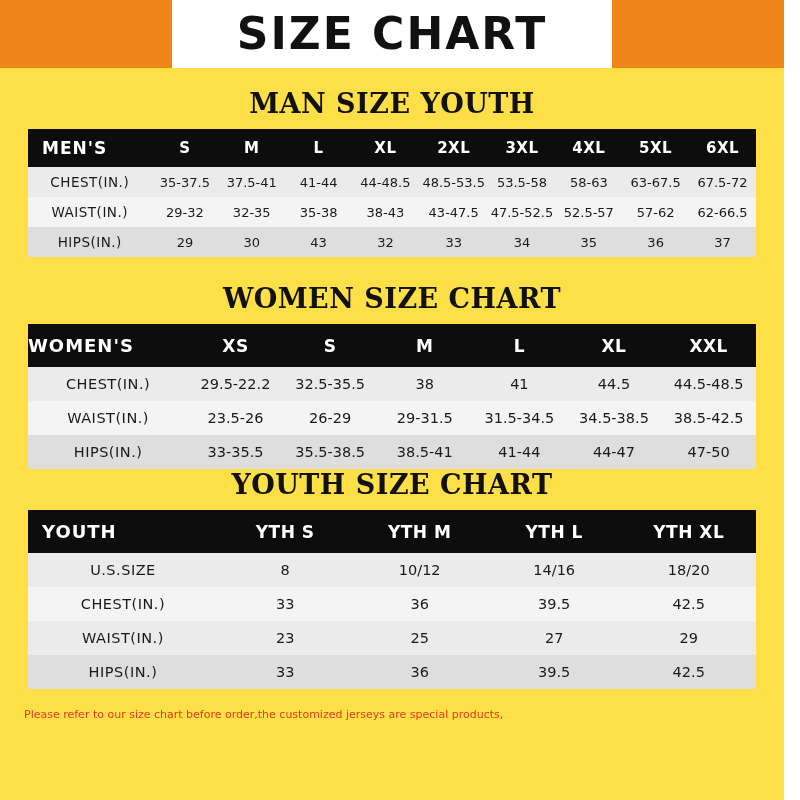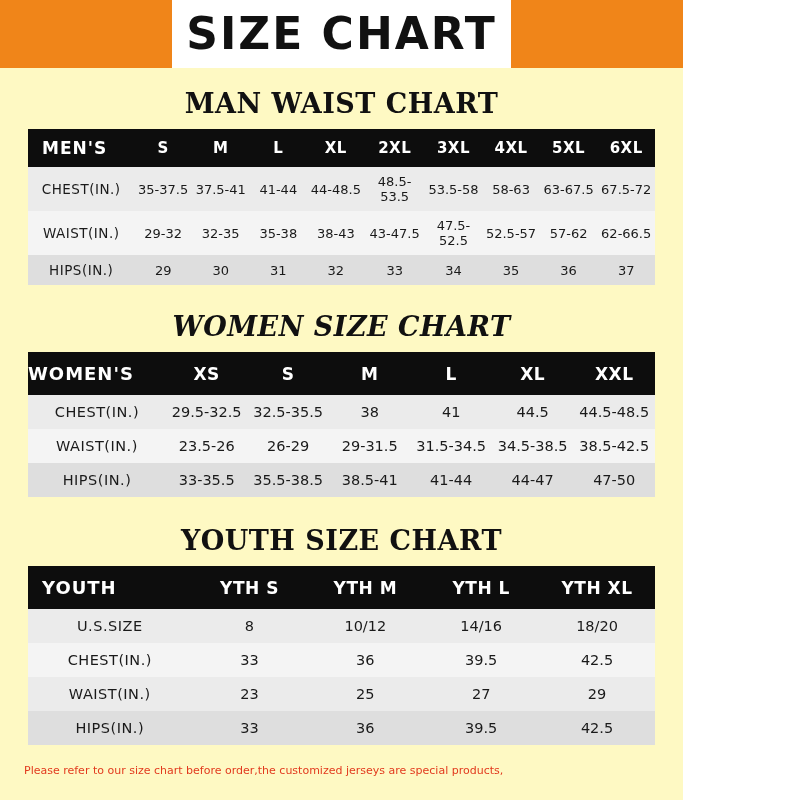--- a/index.html
+++ b/index.html
@@ -8,23 +8,23 @@
   }
   body {
     width: 800px;
     height: 800px;
     background: #ffffff;
     font-family: "DejaVu Sans", sans-serif;
     overflow: hidden;
   }
   .page {
     position: relative;
-    width: 683px;
+    width: 784px;
     height: 800px;
-    background: #fef9c3;
+    background: #fde047;
     box-sizing: border-box;
   }
   
   .banner {
     position: relative;
     height: 68px;
     background: #f08519;
     display: flex;
     align-items: center;
     justify-content: center;
@@ -60,22 +60,22 @@
   
   .section-title {
     text-align: center;
     font-family: "DejaVu Serif", serif;
     font-weight: bold;
     font-size: 27px;
     color: #111;
     letter-spacing: 0.5px;
   }
   .man-title { margin-top: 20px; }
-  .women-title { margin-top: 26px; font-style: italic; }
-  .youth-title { margin-top: 28px; }
+  .women-title { margin-top: 26px; }
+  .youth-title { }
 
   
   .tbl-wrap {
     margin: 10px 28px 0 28px;
   }
   table.size {
     border-collapse: collapse;
     width: 100%;
     table-layout: fixed;
   }
@@ -138,21 +138,21 @@
 
 <div class="page">
 
   <div class="banner">
     <div class="side-left"></div>
     <div class="white-box"></div>
     <div class="side-right"></div>
     <div class="banner-title">SIZE CHART</div>
   </div>
 
-  <div class="section-title man-title">MAN WAIST CHART</div>
+  <div class="section-title man-title">MAN SIZE YOUTH</div>
   <div class="tbl-wrap">
     <table class="size" id="man-table">
       <colgroup>
         <col style="width:17%">
           <col style="width:9.2%">
           <col style="width:9.2%">
           <col style="width:9.2%">
         <col style="width:9.2%">
           <col style="width:9.6%">
           <col style="width:9.2%">
@@ -196,21 +196,21 @@
           <td>43-47.5</td>
           <td>47.5-52.5</td>
           <td>52.5-57</td>
           <td>57-62</td>
           <td>62-66.5</td>
         </tr>
         <tr class="mid">
           <td class="rowhead">HIPS(IN.)</td>
           <td>29</td>
           <td>30</td>
-          <td>31</td>
+          <td>43</td>
           <td>32</td>
           <td>33</td>
           <td>34</td>
           <td>35</td>
           <td>36</td>
           <td>37</td>
         </tr>
       </tbody>
     </table>
   </div>
@@ -234,21 +234,21 @@
           <th>S</th>
           <th>M</th>
           <th>L</th>
           <th>XL</th>
           <th>XXL</th>
         </tr>
       </thead>
       <tbody>
         <tr class="light">
           <td class="rowhead">CHEST(IN.)</td>
-          <td>29.5-32.5</td>
+          <td>29.5-22.2</td>
           <td>32.5-35.5</td>
           <td>38</td>
           <td>41</td>
           <td>44.5</td>
           <td>44.5-48.5</td>
         </tr>
         <tr class="lighter">
           <td class="rowhead">WAIST(IN.)</td>
           <td>23.5-26</td>
           <td>26-29</td>

